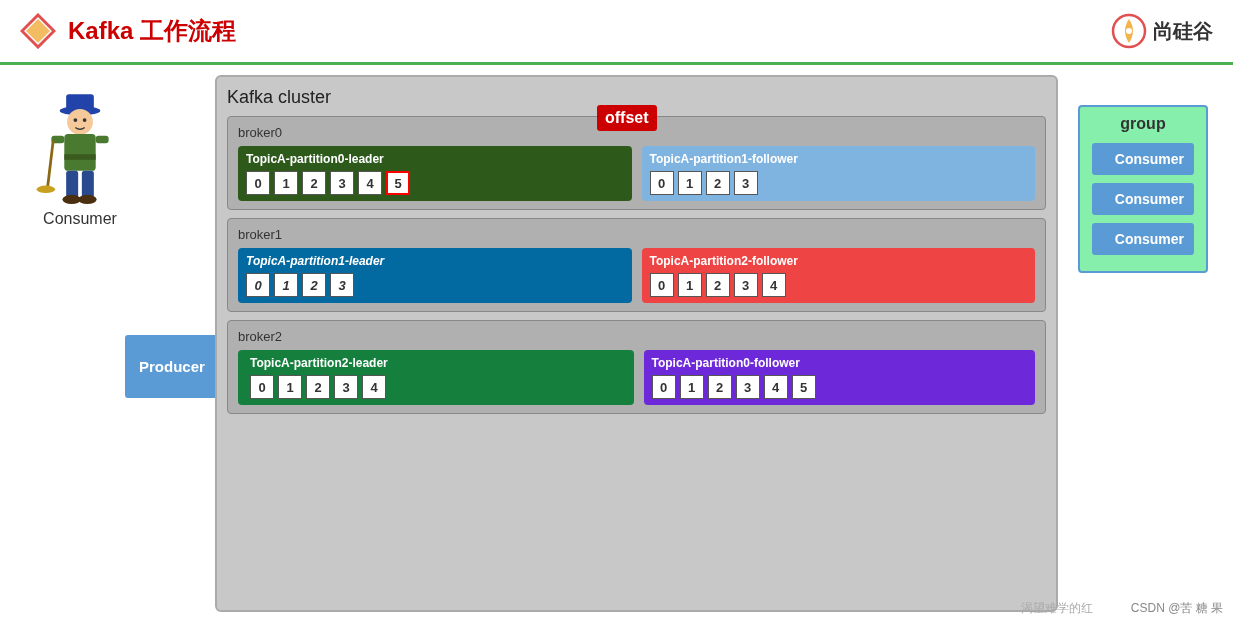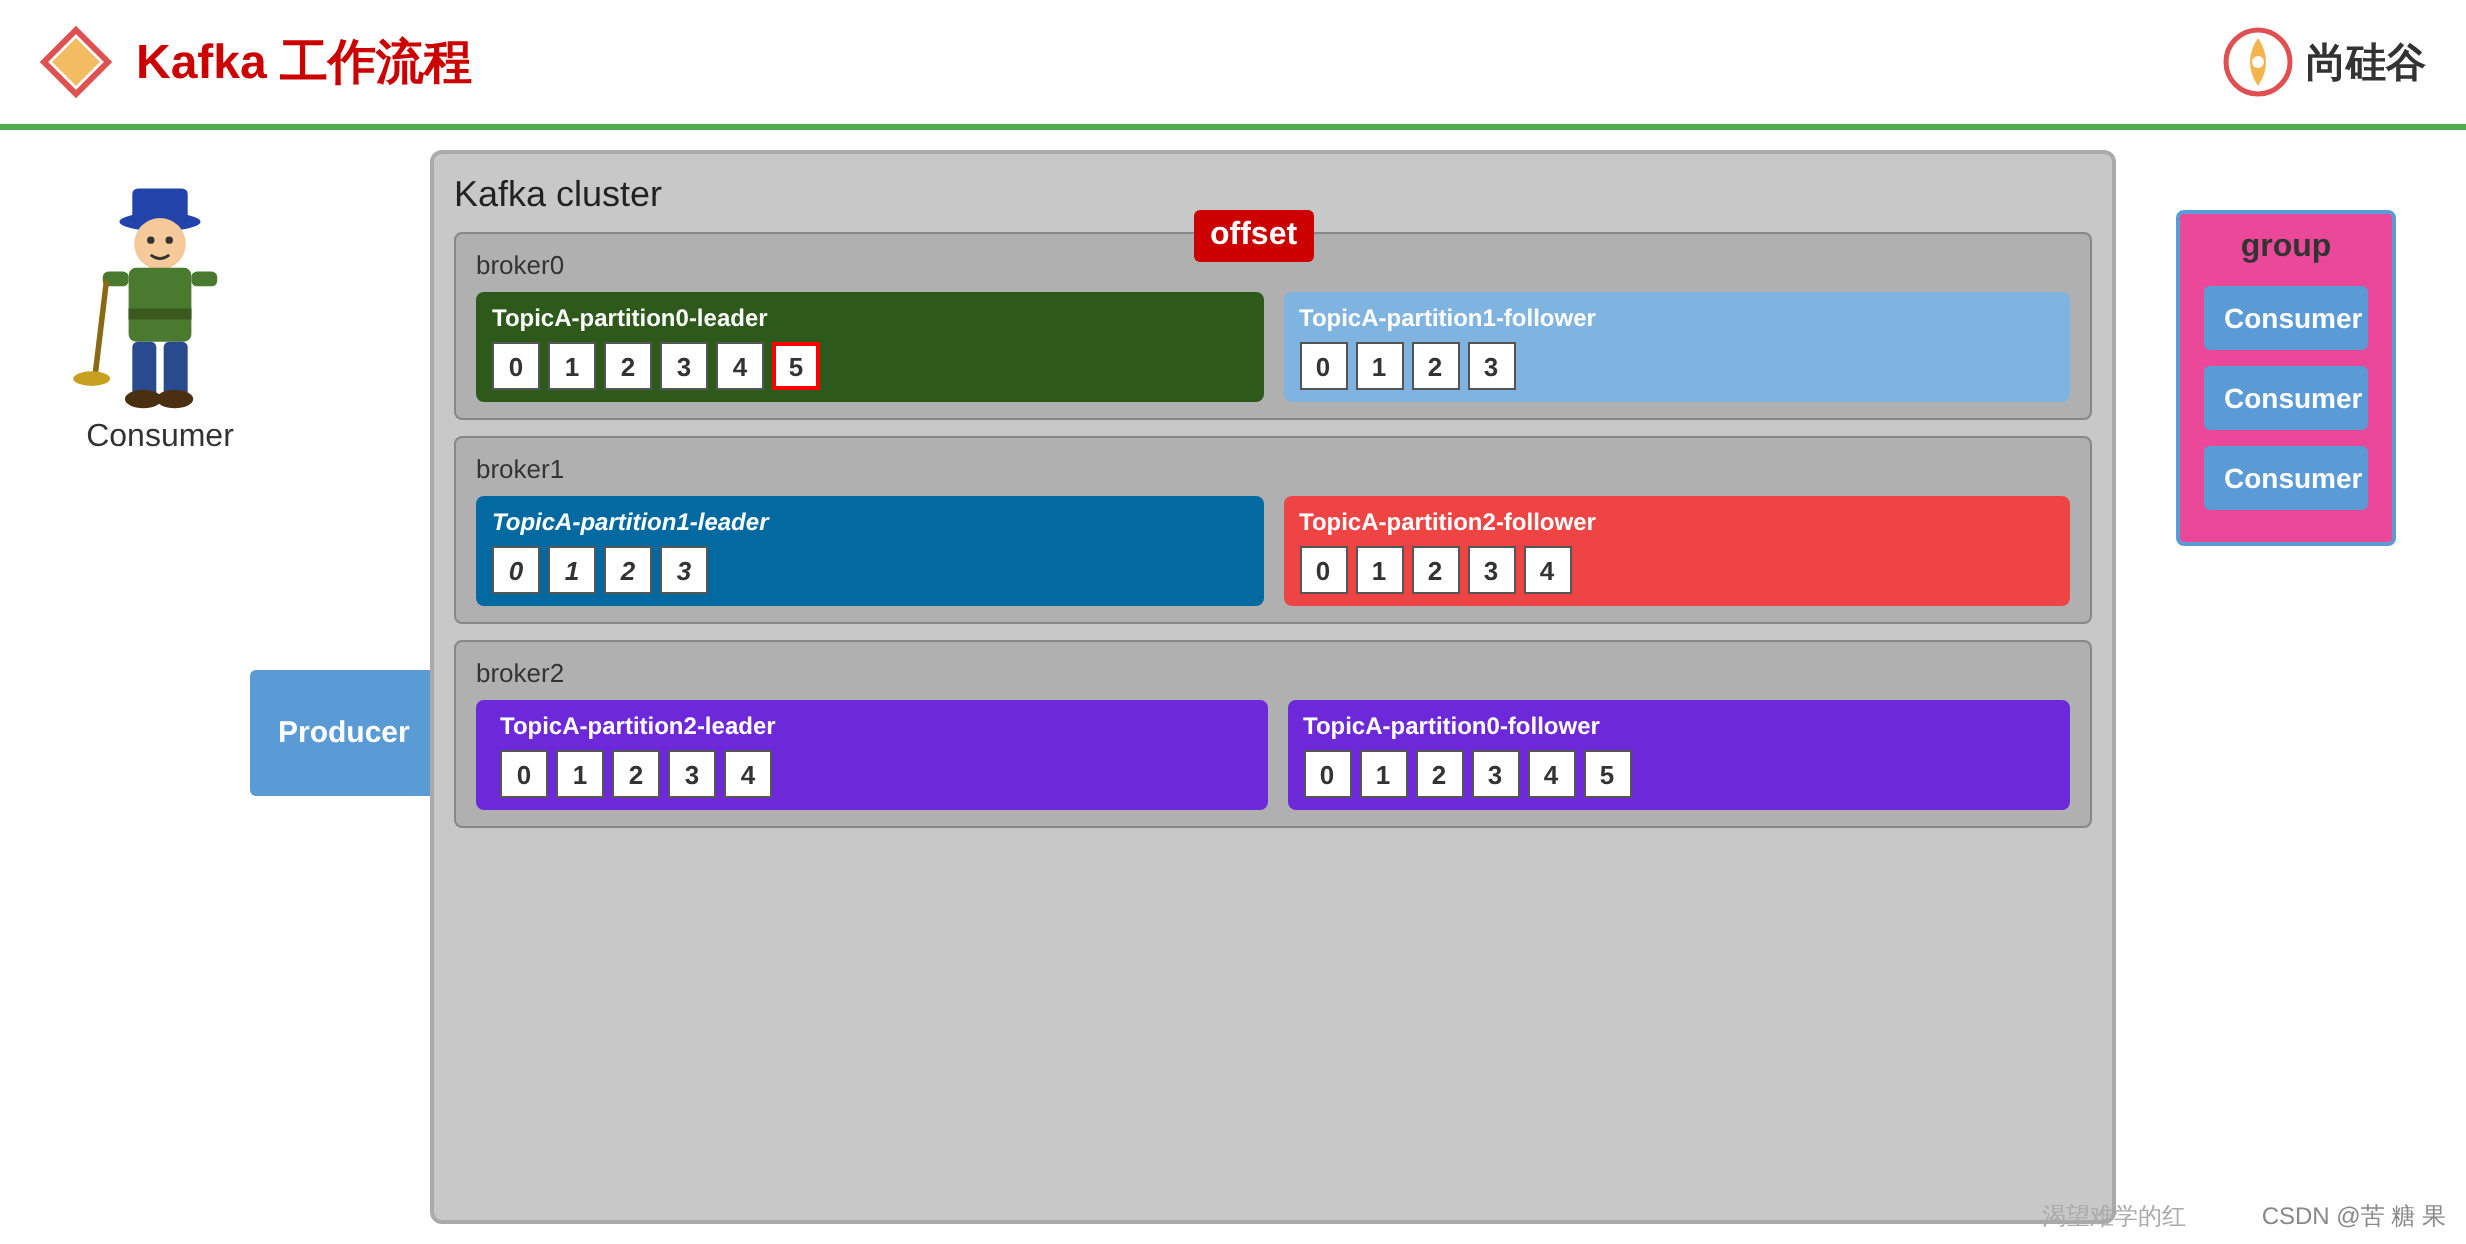--- a/index.html
+++ b/index.html
@@ -155,41 +155,41 @@
       font-weight: bold;
       color: #333;
     }
     .num-cell.highlighted {
       border: 2px solid red;
     }
 
     
     .dark-green { background: #2d5a1b; }
     .blue { background: #0369a1; font-style: italic; }
-    .red { background: #6d28d9; padding-left: 12px; }
+    .red { background: #15803d; padding-left: 12px; }
     .light-blue { background: #7fb3e0; }
     .salmon { background: #ef4444; }
     .dark-green2 { background: #6d28d9; }
 
     
     .group-panel {
       width: 140px;
       flex-shrink: 0;
       display: flex;
       flex-direction: column;
       align-items: center;
       padding-top: 30px;
       position: relative;
     }
     .group-box {
       border: 2px solid #5b9bd5;
       border-radius: 4px;
-      background: #ec4899;
+      background: #86efac;
       padding: 8px 12px;
-      width: 110px;
+      width: 130px;
     }
     .group-title {
       font-size: 16px;
       text-align: center;
       color: #333;
       margin-bottom: 10px;
       font-weight: bold;
     }
     .consumer-box {
       background: #5b9bd5;

